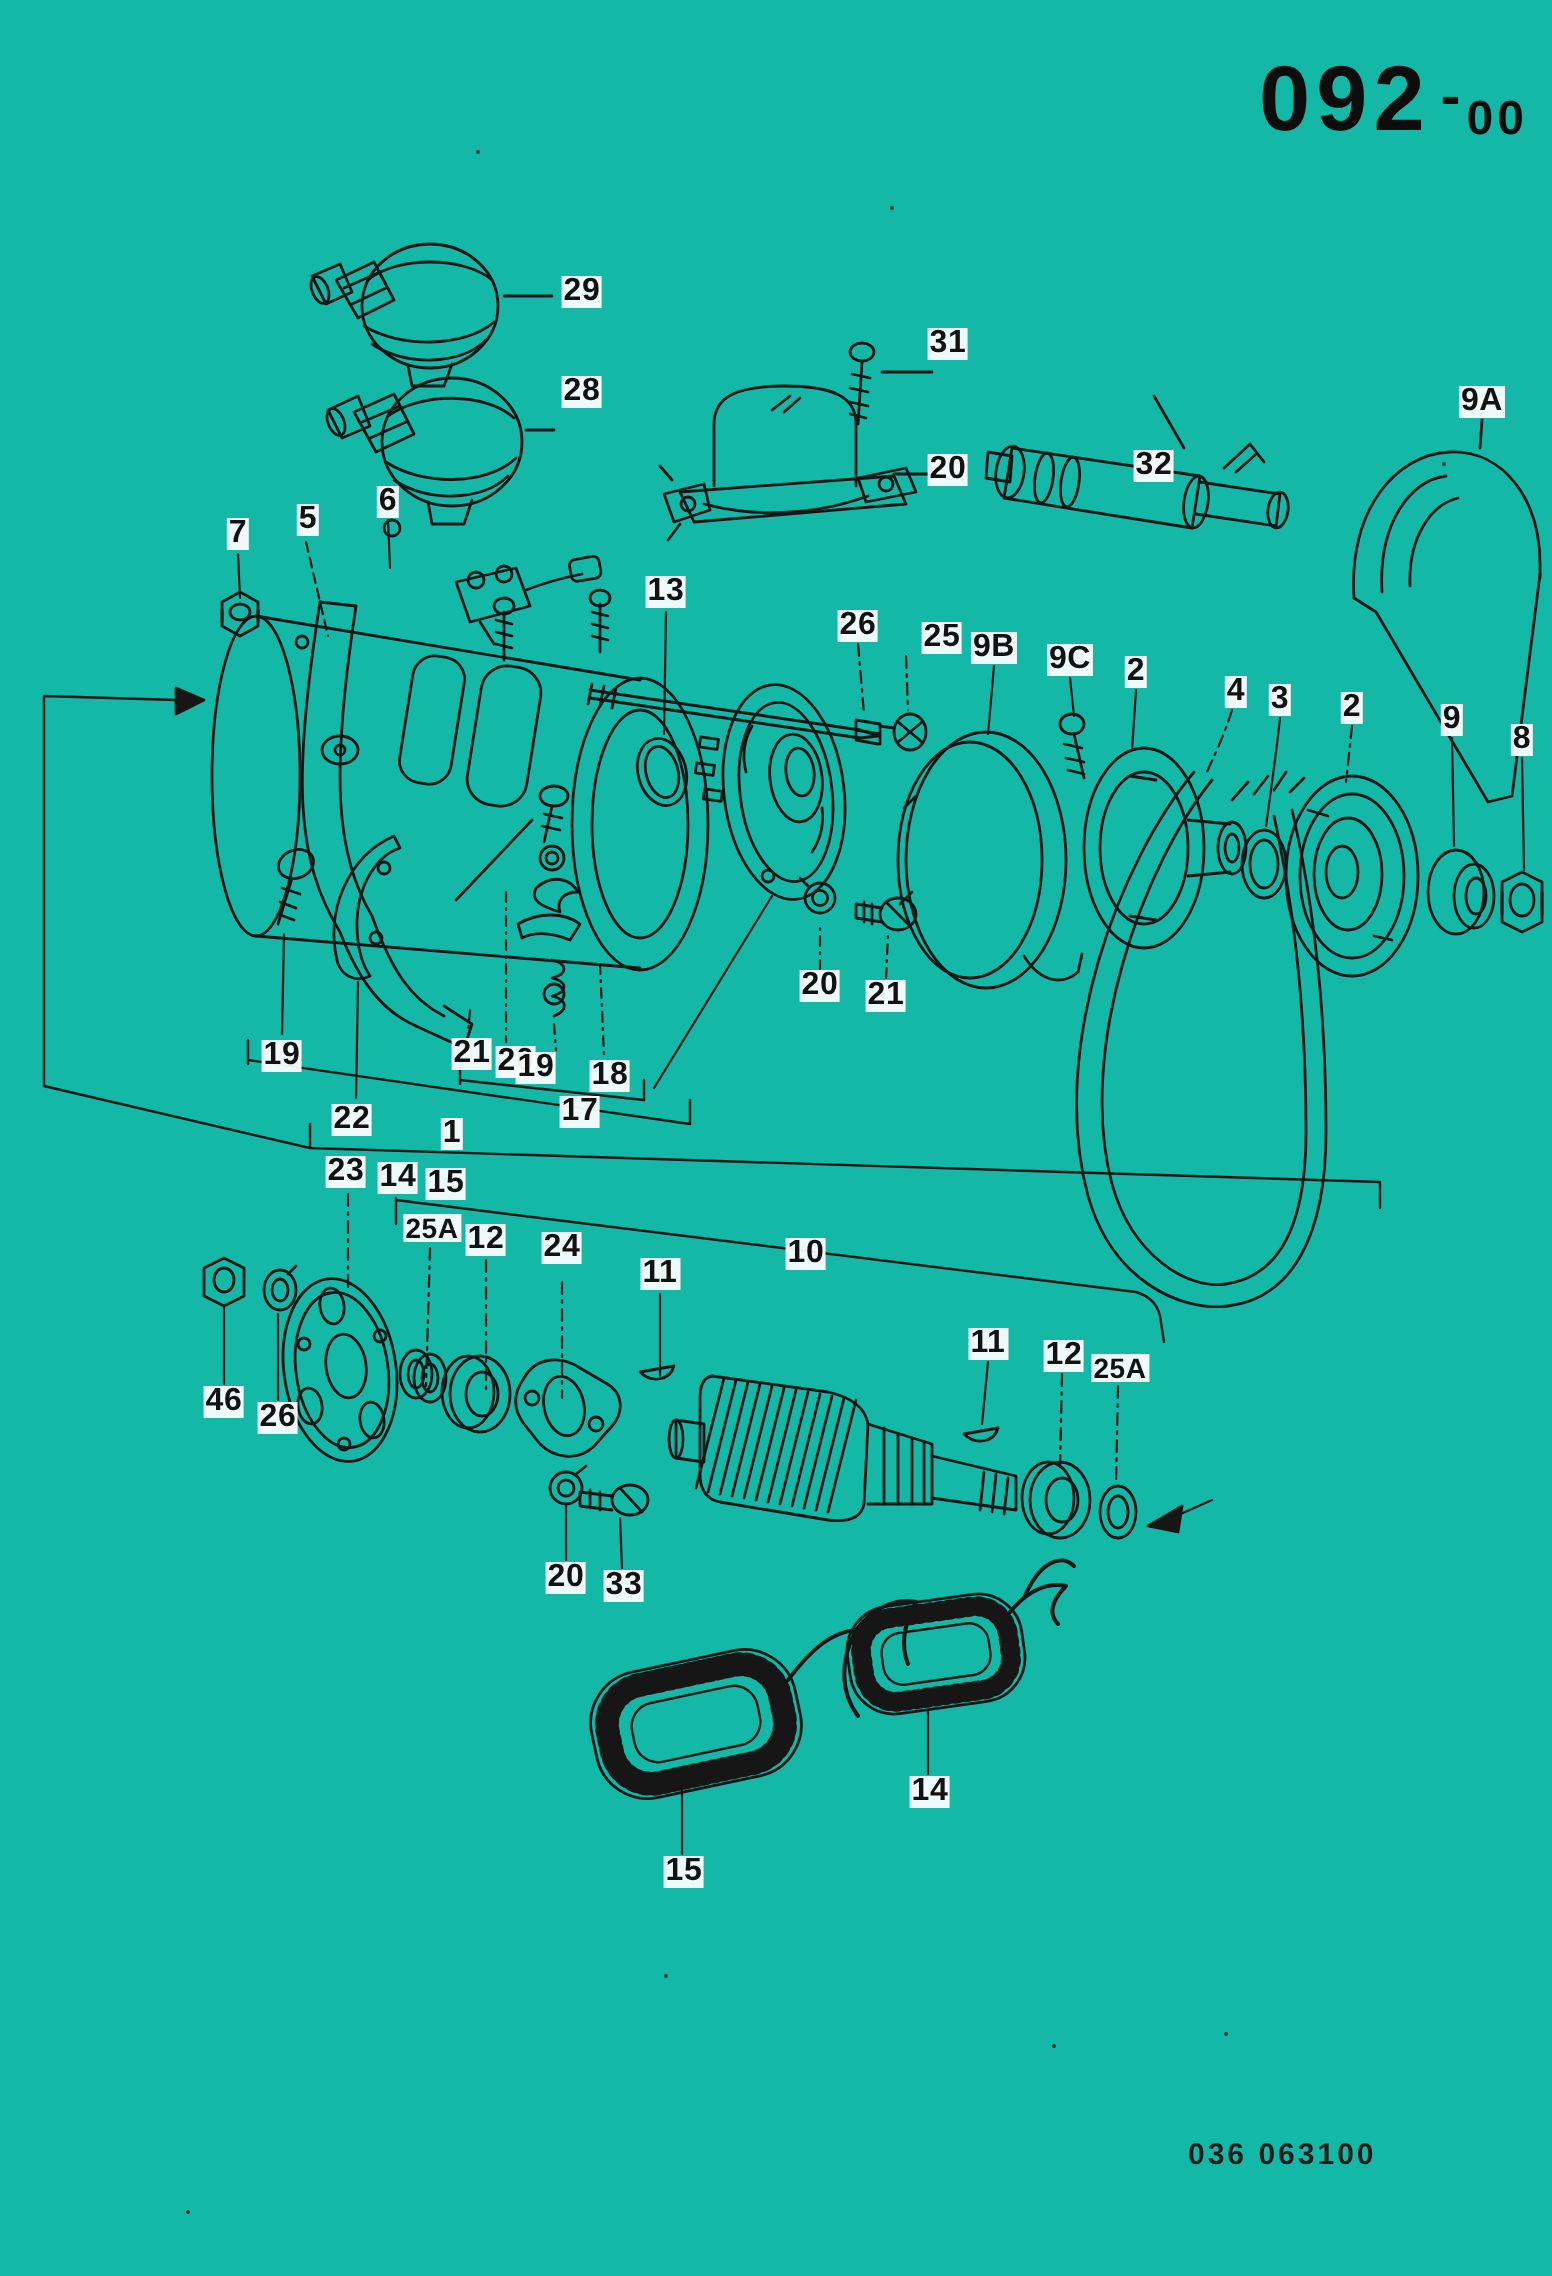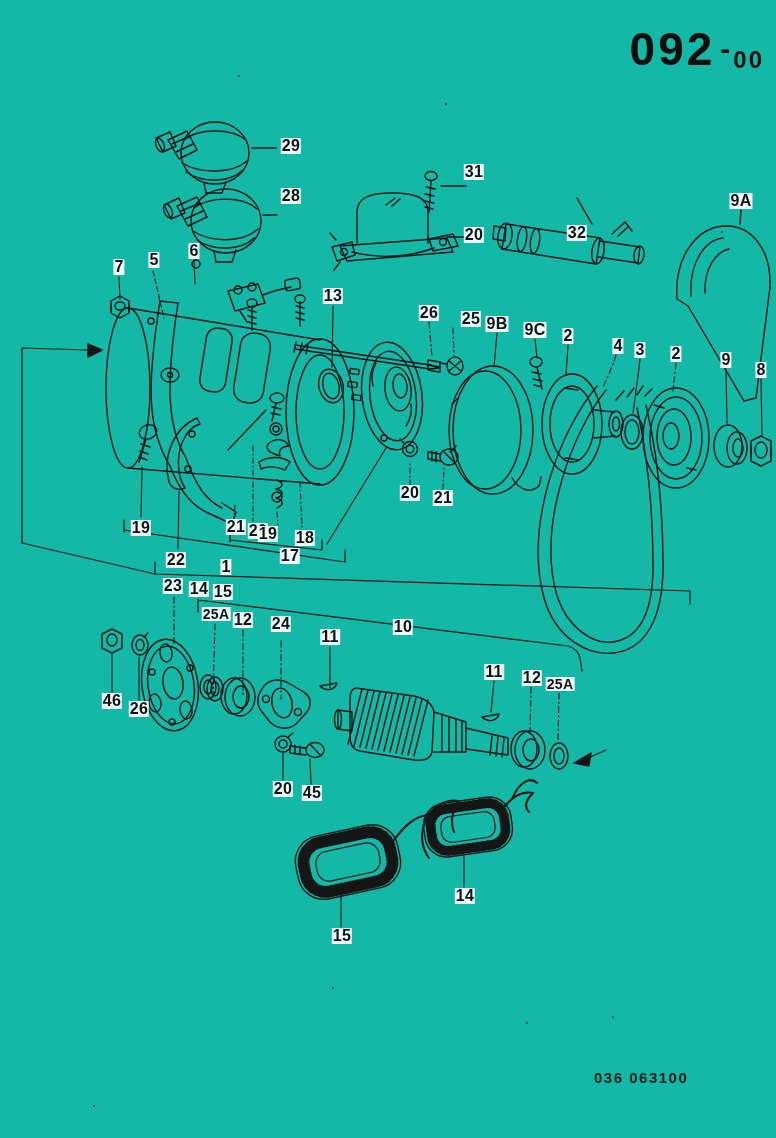--- a/index.html
+++ b/index.html
@@ -441,20 +441,20 @@
       <span class="part-label" style="left: 330px; top: 637px;">11</span>
       <span class="part-label" style="left: 403px; top: 627px;">10</span>
       <span class="part-label" style="left: 410px; top: 493px;">20</span>
       <span class="part-label" style="left: 443px; top: 498px;">21</span>
       <span class="part-label" style="left: 494px; top: 672px;">11</span>
       <span class="part-label" style="left: 532px; top: 678px;">12</span>
       <span class="part-label small" style="left: 560px; top: 684px;">25A</span>
       <span class="part-label" style="left: 112px; top: 701px;">46</span>
       <span class="part-label" style="left: 139px; top: 709px;">26</span>
       <span class="part-label" style="left: 283px; top: 789px;">20</span>
-      <span class="part-label" style="left: 312px; top: 793px;">45</span>
+      <span class="part-label" style="left: 312px; top: 793px;">33</span>
       <span class="part-label" style="left: 465px; top: 896px;">14</span>
       <span class="part-label" style="left: 342px; top: 936px;">15</span>
     </div>
 
   <div class="doc-number">036 063100</div>
 
 </div>
 
 </body></html>

